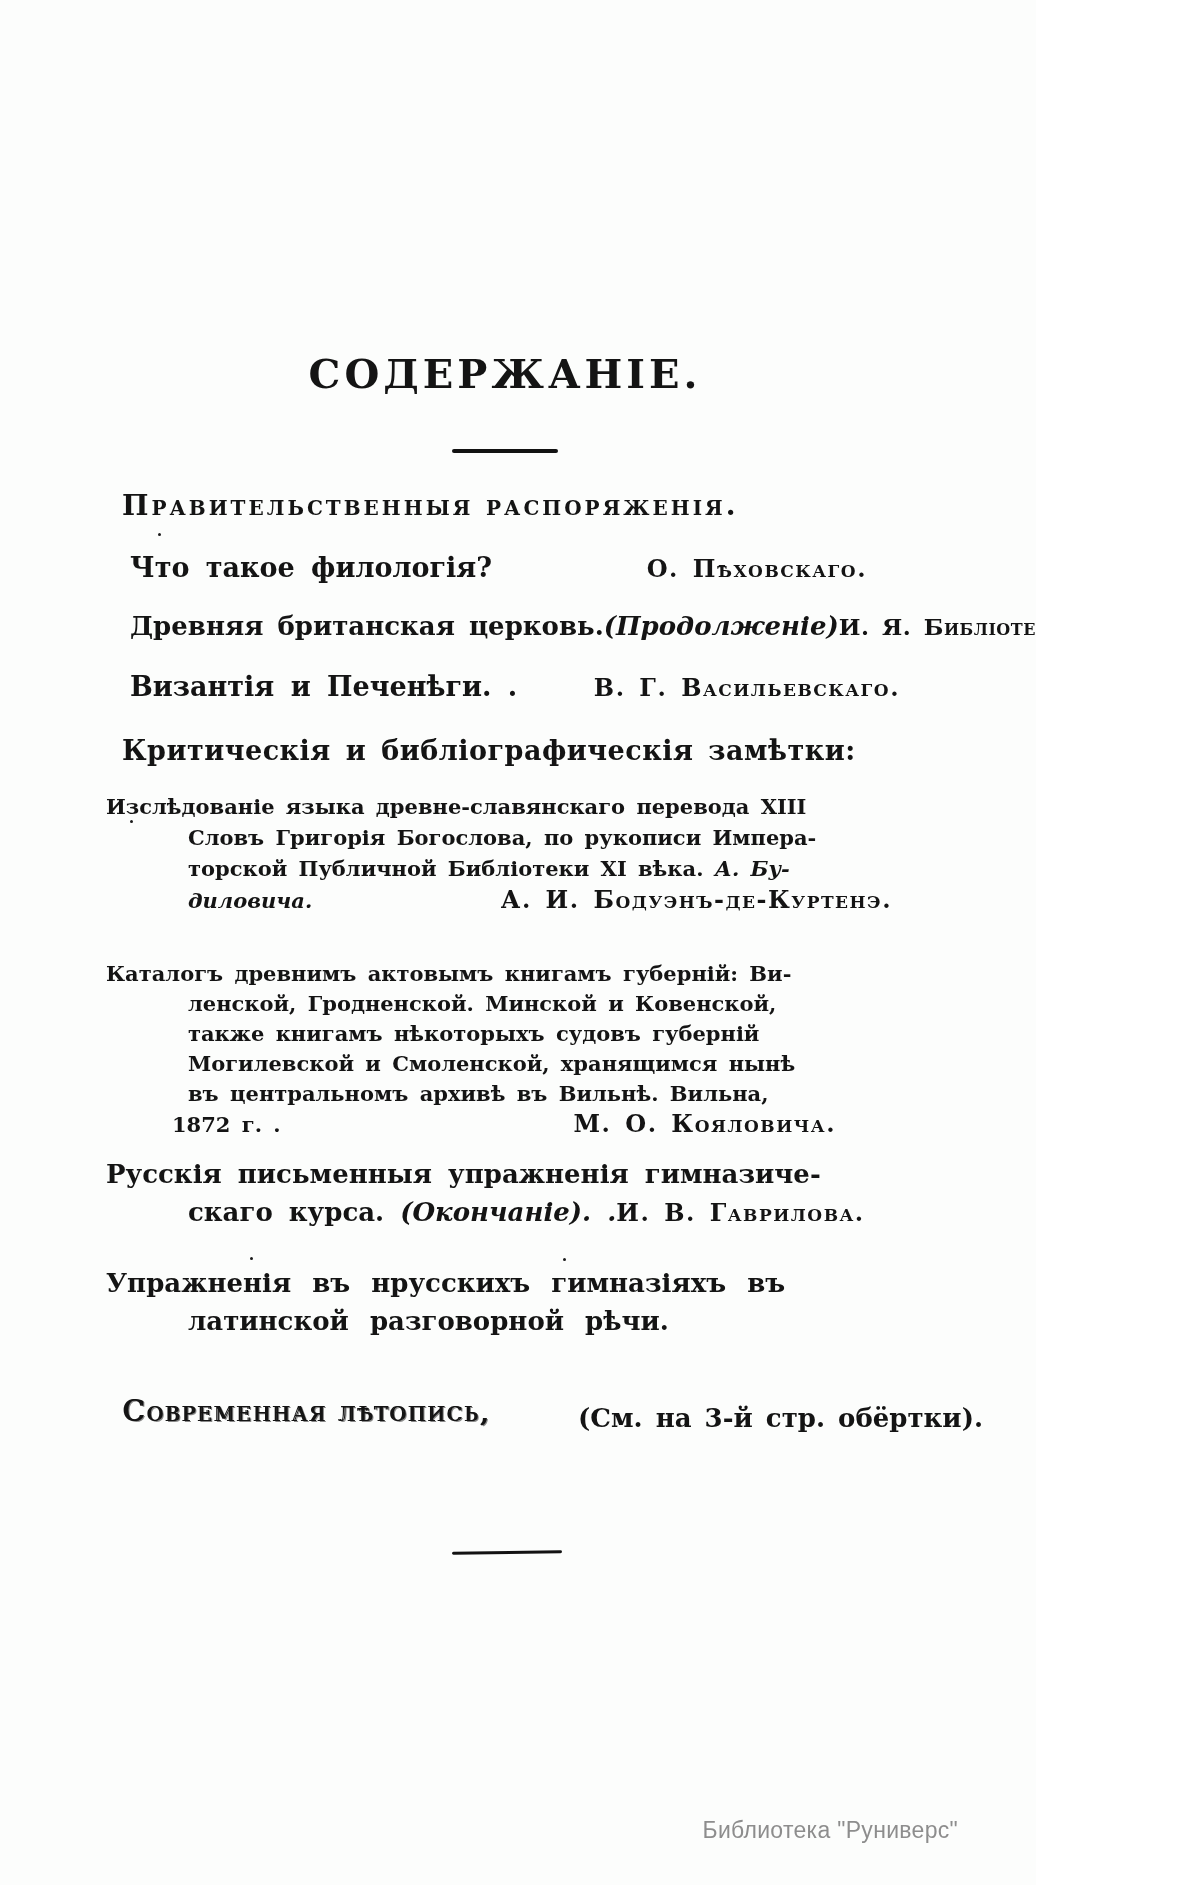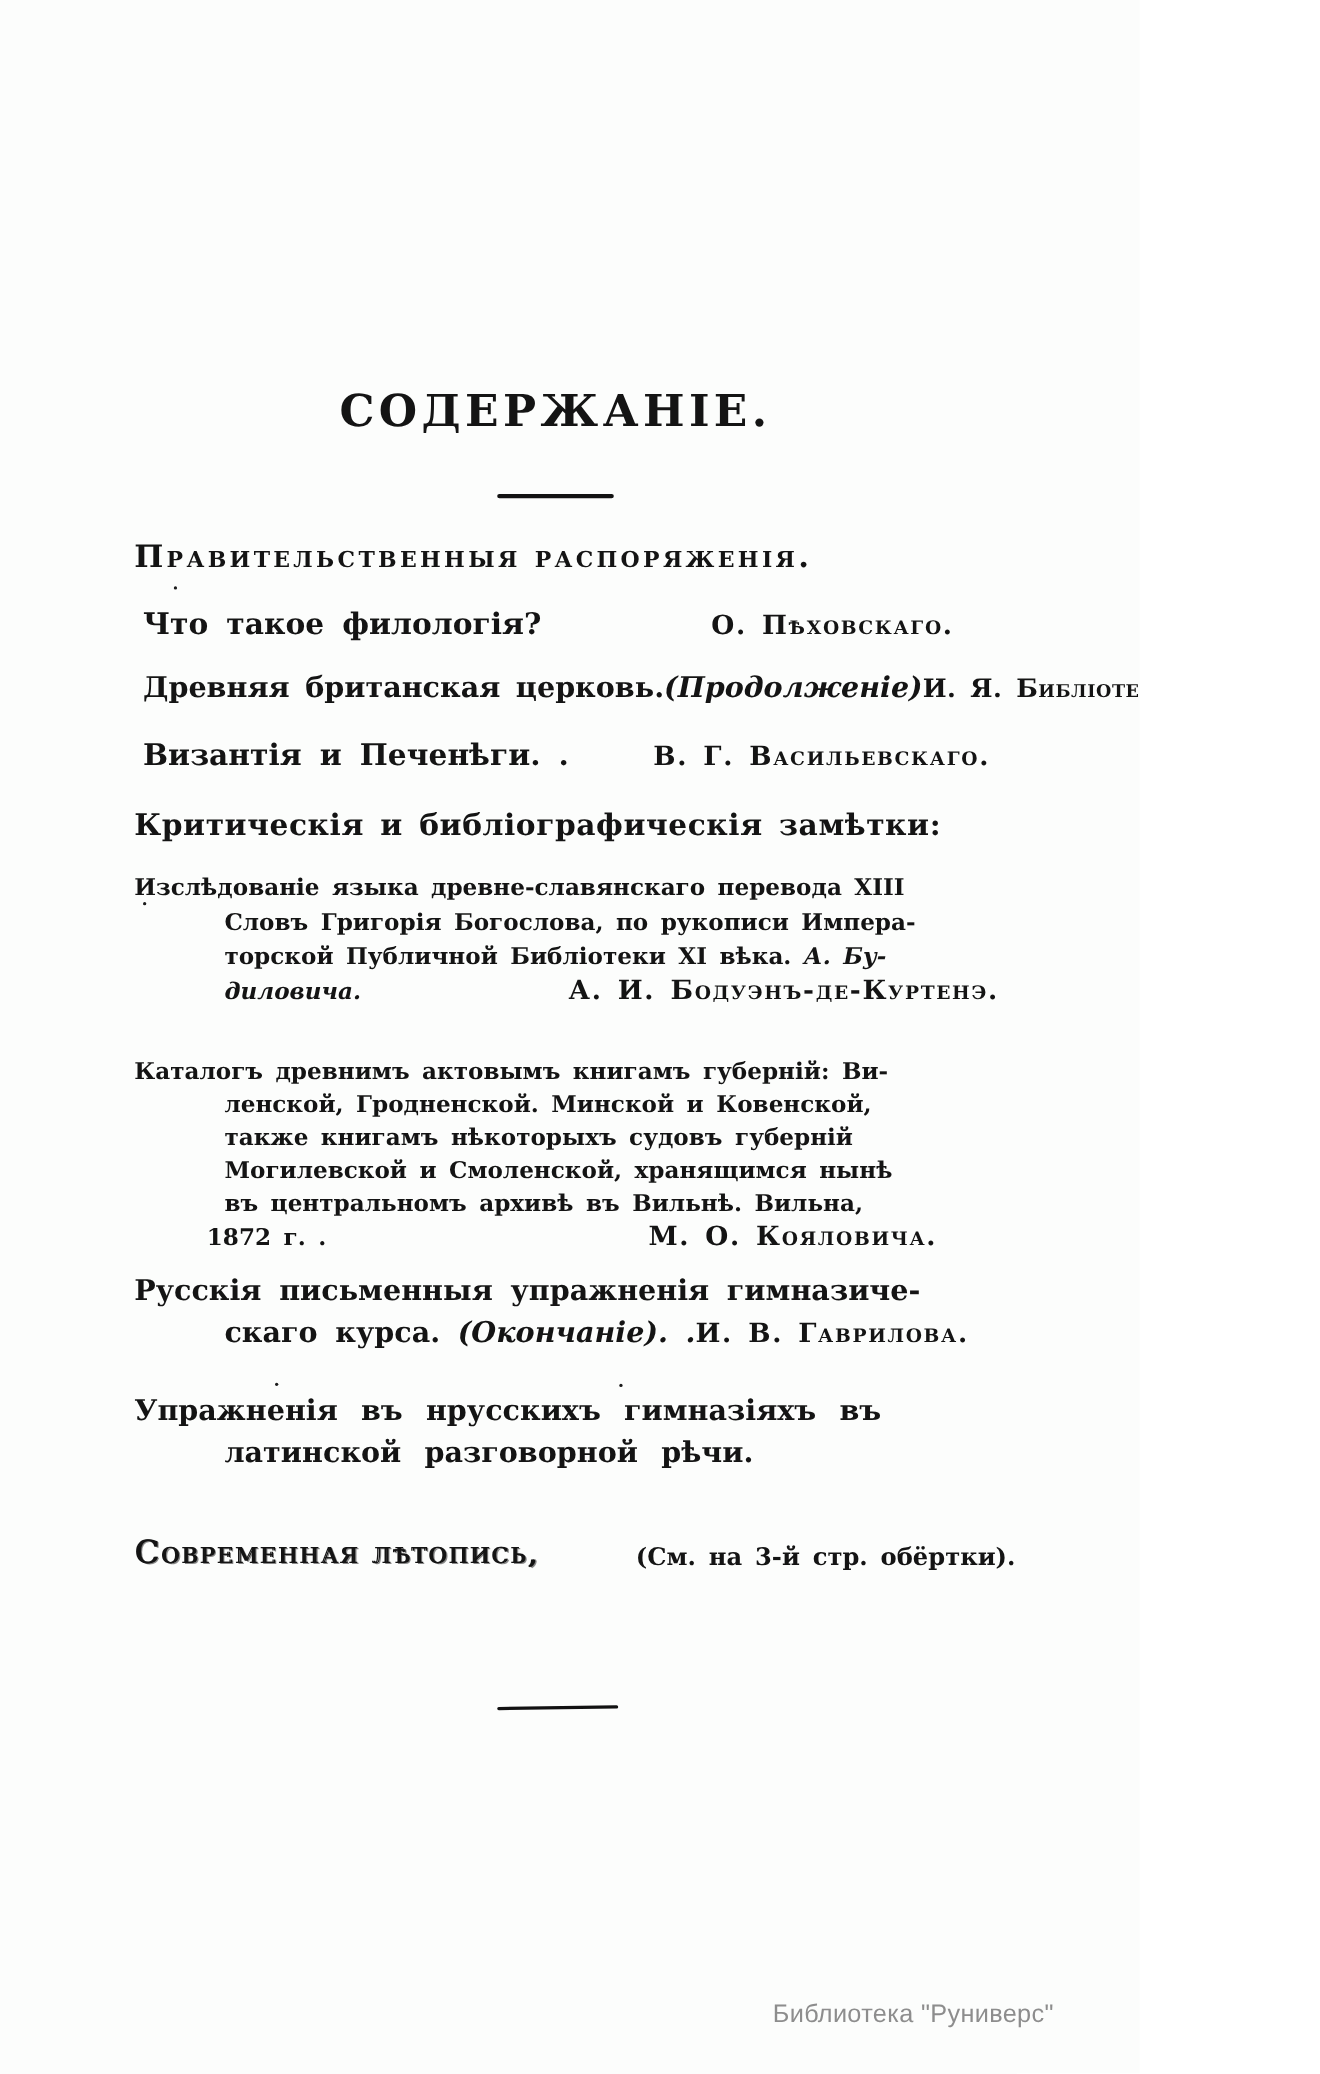--- a/index.html
+++ b/index.html
@@ -45,41 +45,41 @@
   .etitle{font-size:27px;font-weight:bold;word-spacing:7px;}
   .e2 .etitle{font-size:26px;word-spacing:5px;text-align:center;}
   .cont-it{font-size:26px;font-weight:bold;font-style:italic;}
   .author{
     font-size:24px;font-weight:bold;font-variant:small-caps;
     letter-spacing:1.5px;word-spacing:4px;white-space:nowrap;
   }
   .e2 .author{font-size:23px;letter-spacing:.5px;}
 
   
-  .block{position:absolute;left:122px;font-weight:bold;}
+  .block{position:absolute;left:106px;font-weight:bold;}
   .b1{top:791px;width:786px;font-size:21px;line-height:31px;word-spacing:4px;}
   .b2{top:959px;width:730px;font-size:21px;line-height:30px;word-spacing:4px;}
   .b3{top:1155px;width:728px;font-size:26px;line-height:38px;word-spacing:7px;}
   .b4{top:1264px;width:640px;font-size:26px;line-height:38px;word-spacing:12px;}
   .bl{white-space:nowrap;}
   .bl.cont{margin-left:82px;}
   .bl.flexline{display:flex;justify-content:space-between;align-items:baseline;}
   .b2 .yearline{margin-left:66px;}
   .it{font-style:italic;}
 
   
   .chron{position:absolute;left:122px;top:1394px;width:790px;height:50px;}
   .chron-title{
     font-size:29px;font-weight:normal;font-variant:small-caps;letter-spacing:2px;
     white-space:nowrap;
     text-shadow:1.4px 0 0 currentColor,2.4px .6px 0 rgba(20,20,20,.5);
   }
   .chron-note{
     position:absolute;left:456px;top:9px;
-    font-size:22px;font-weight:bold;word-spacing:4px;white-space:nowrap;
+    font-size:26px;font-weight:bold;word-spacing:4px;white-space:nowrap;
   }
 
   
   .watermark{
     position:absolute;right:78px;top:1817px;
     font-family:"Liberation Sans", sans-serif;
     font-size:23px;color:var(--watermark_gray,#8d8d8d);letter-spacing:.3px;
     white-space:nowrap;
   }
 

